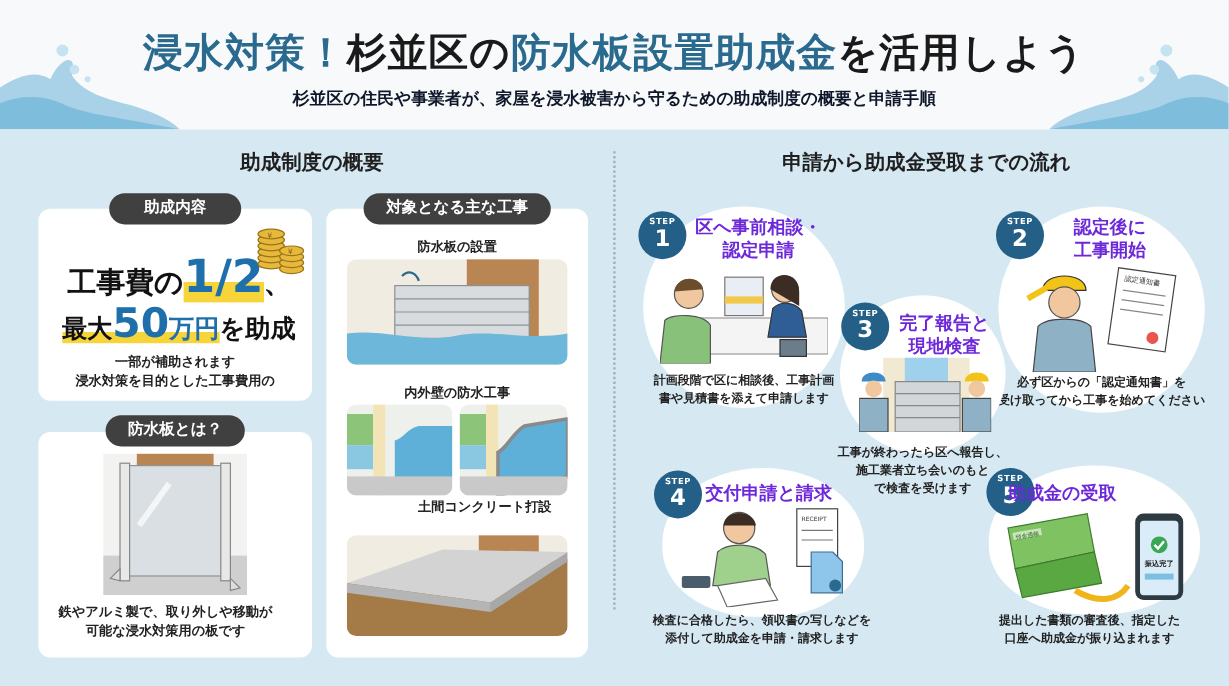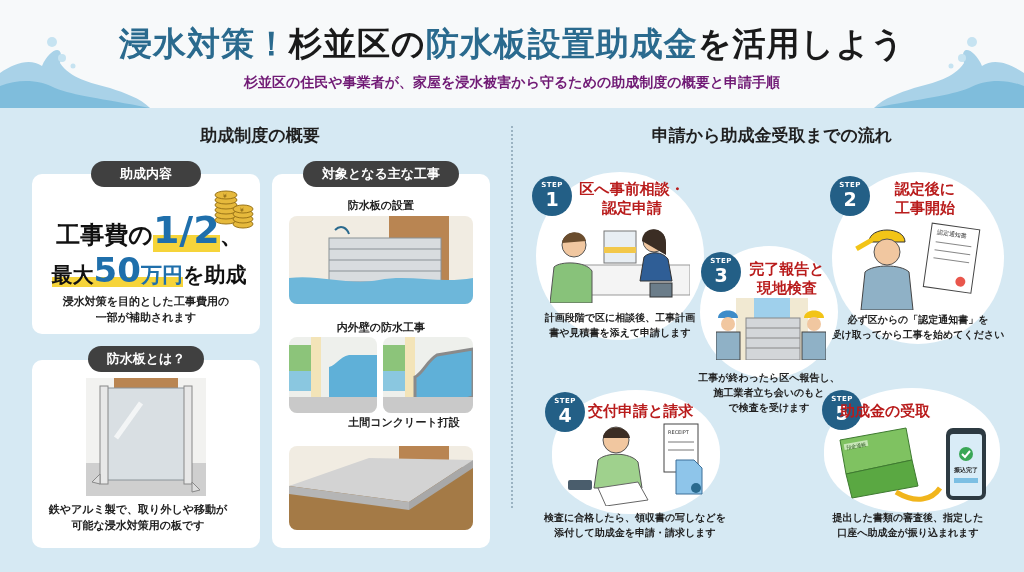--- a/index.html
+++ b/index.html
@@ -20,21 +20,21 @@
   .wave.left { left: 0; }
   .wave.right { right: 0; transform: scaleX(-1); }
   .title {
     position: absolute; left: 0; right: 0; top: 22px;
     text-align: center; font-size: 33px; font-weight: bold; letter-spacing: 1px;
   }
   .title .accent { color: #2a6a8e; }
   .title .dark { color: #1a1a1a; }
   .subtitle {
     position: absolute; left: 0; right: 0; top: 74px;
-    text-align: center; font-size: 14px; font-weight: bold; color: #701a75;
+    text-align: center; font-size: 14px; font-weight: bold; color: #0f172a;
   }
 
   
   .section-title {
     position: absolute; font-size: 17px; font-weight: bold; color: #1f1f1f; text-align: center;
   }
   .divider {
     position: absolute; left: 511px; top: 126px; width: 0; height: 382px;
     border-left: 2px dotted #9bb3c2;
   }
@@ -60,21 +60,21 @@
   .illus { position: absolute; border-radius: 8px; overflow: hidden; }
 
   
   .step-circle { position: absolute; background: #ffffff; border-radius: 50%; }
   .badge {
     position: absolute; width: 40px; height: 40px; border-radius: 50%;
     background: #235f86; color: #fff; text-align: center;
   }
   .badge .s { display: block; font-size: 7px; font-weight: bold; margin-top: 5px; letter-spacing: 0.5px; }
   .badge .n { display: block; font-size: 19px; font-weight: bold; line-height: 20px; }
-  .step-title { position: absolute; font-size: 15px; font-weight: bold; color: #b91c1c; line-height: 19px; text-align: center; }
+  .step-title { position: absolute; font-size: 15px; font-weight: bold; color: #6d28d9; line-height: 19px; text-align: center; }
   .step-desc { position: absolute; font-size: 10px; font-weight: bold; color: #222; line-height: 15px; text-align: center; }
 </style>
 </head>
 <body>
 
 <div class="header">
   <svg class="wave left" width="150" height="80" viewBox="0 0 150 80">
     <path d="M0 80 L0 45 C15 35 30 30 42 38 C50 20 65 15 60 35 C70 50 90 55 110 60 C125 65 140 70 150 80 Z" fill="#a9d2e8"></path>
     <path d="M0 80 L0 58 C20 50 40 52 55 60 C75 68 100 70 150 80 Z" fill="#7fbddc"></path>
     <circle cx="52" cy="14" r="5" fill="#c6e3f1"></circle>
@@ -114,22 +114,22 @@
       <ellipse cx="31" cy="26" rx="10" ry="4"></ellipse>
       <ellipse cx="31" cy="21" rx="10" ry="4"></ellipse>
   </g>
   <text x="11" y="10" font-size="6" fill="#7a5a10">¥</text>
     <text x="28" y="24" font-size="6" fill="#7a5a10">¥</text>
 </svg>
 <div class="big2">
   <span class="hl"><span>最大</span><span class="num">50</span><span class="man">万円</span></span><span>を助成</span>
 </div>
 <div class="desc" style="left:32px;top:294px;width:228px;">
+  <div>一部が補助されます</div>
   <div>浸水対策を目的とした工事費用の</div>
-  <div>一部が補助されます</div>
 </div>
 
 <div class="card" style="left:32px;top:360px;width:228px;height:188px;"></div>
 <div class="pill" style="left:88px;top:346px;width:116px;">防水板とは？</div>
 <svg style="position:absolute;left:86px;top:378px;" width="120" height="118" viewBox="0 0 120 118">
   <rect x="0" y="0" width="120" height="118" fill="#f2f2f0"></rect>
   <rect x="0" y="85" width="120" height="33" fill="#cfcfcf"></rect>
   <rect x="28" y="0" width="64" height="88" fill="#b98552"></rect>
   <rect x="20" y="10" width="80" height="92" fill="#d9dfe3" stroke="#8c9499"></rect>
   <line x1="30" y1="60" x2="55" y2="25" stroke="#fff" stroke-width="5" opacity="0.7"></line>

